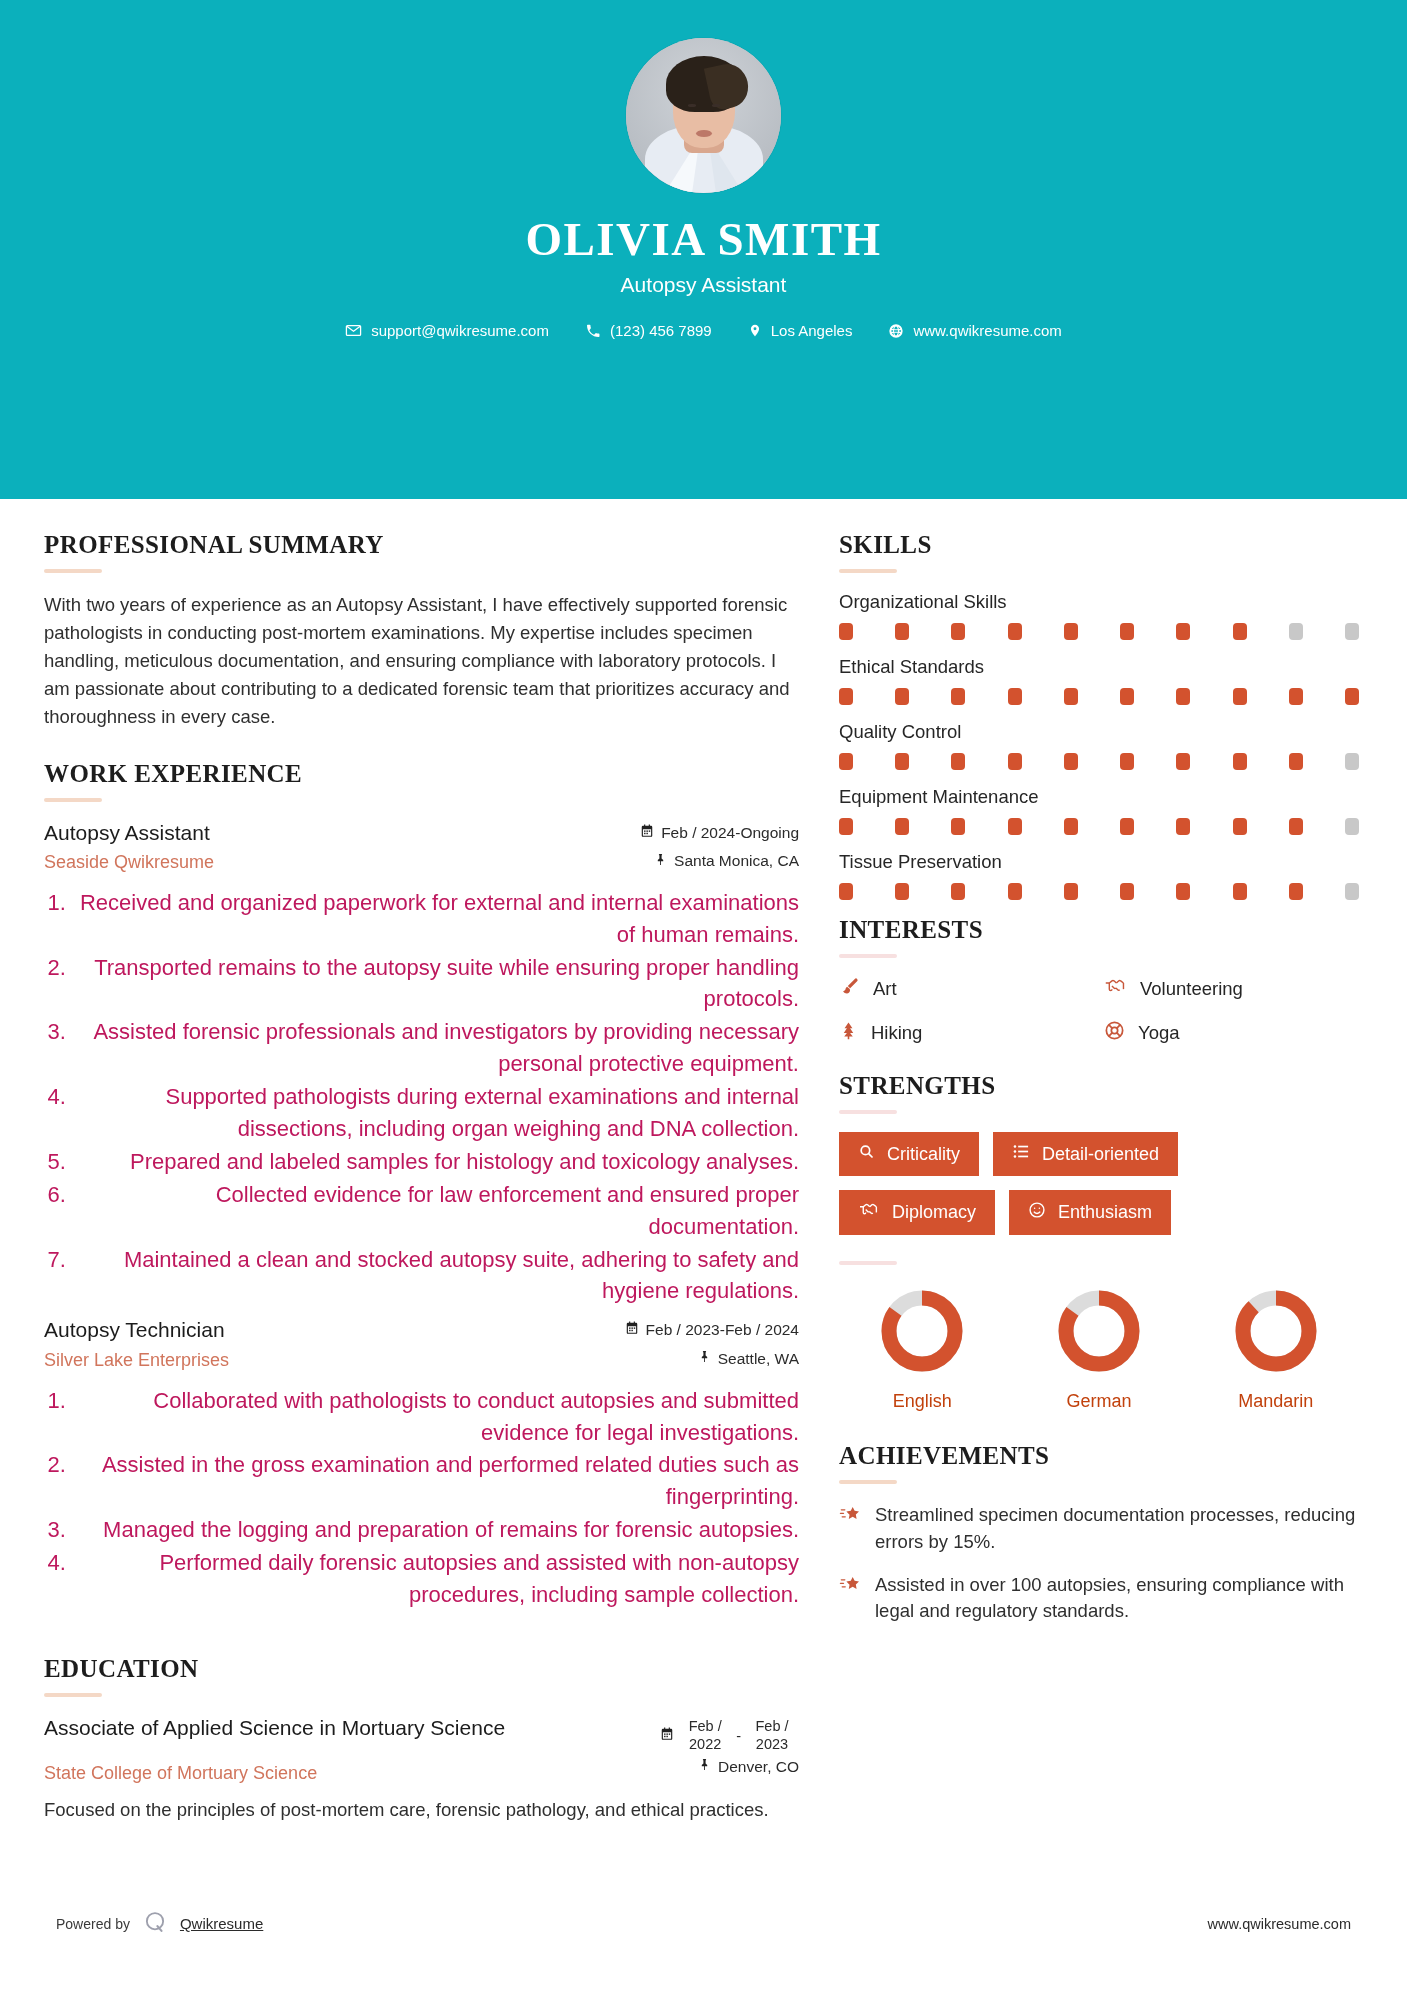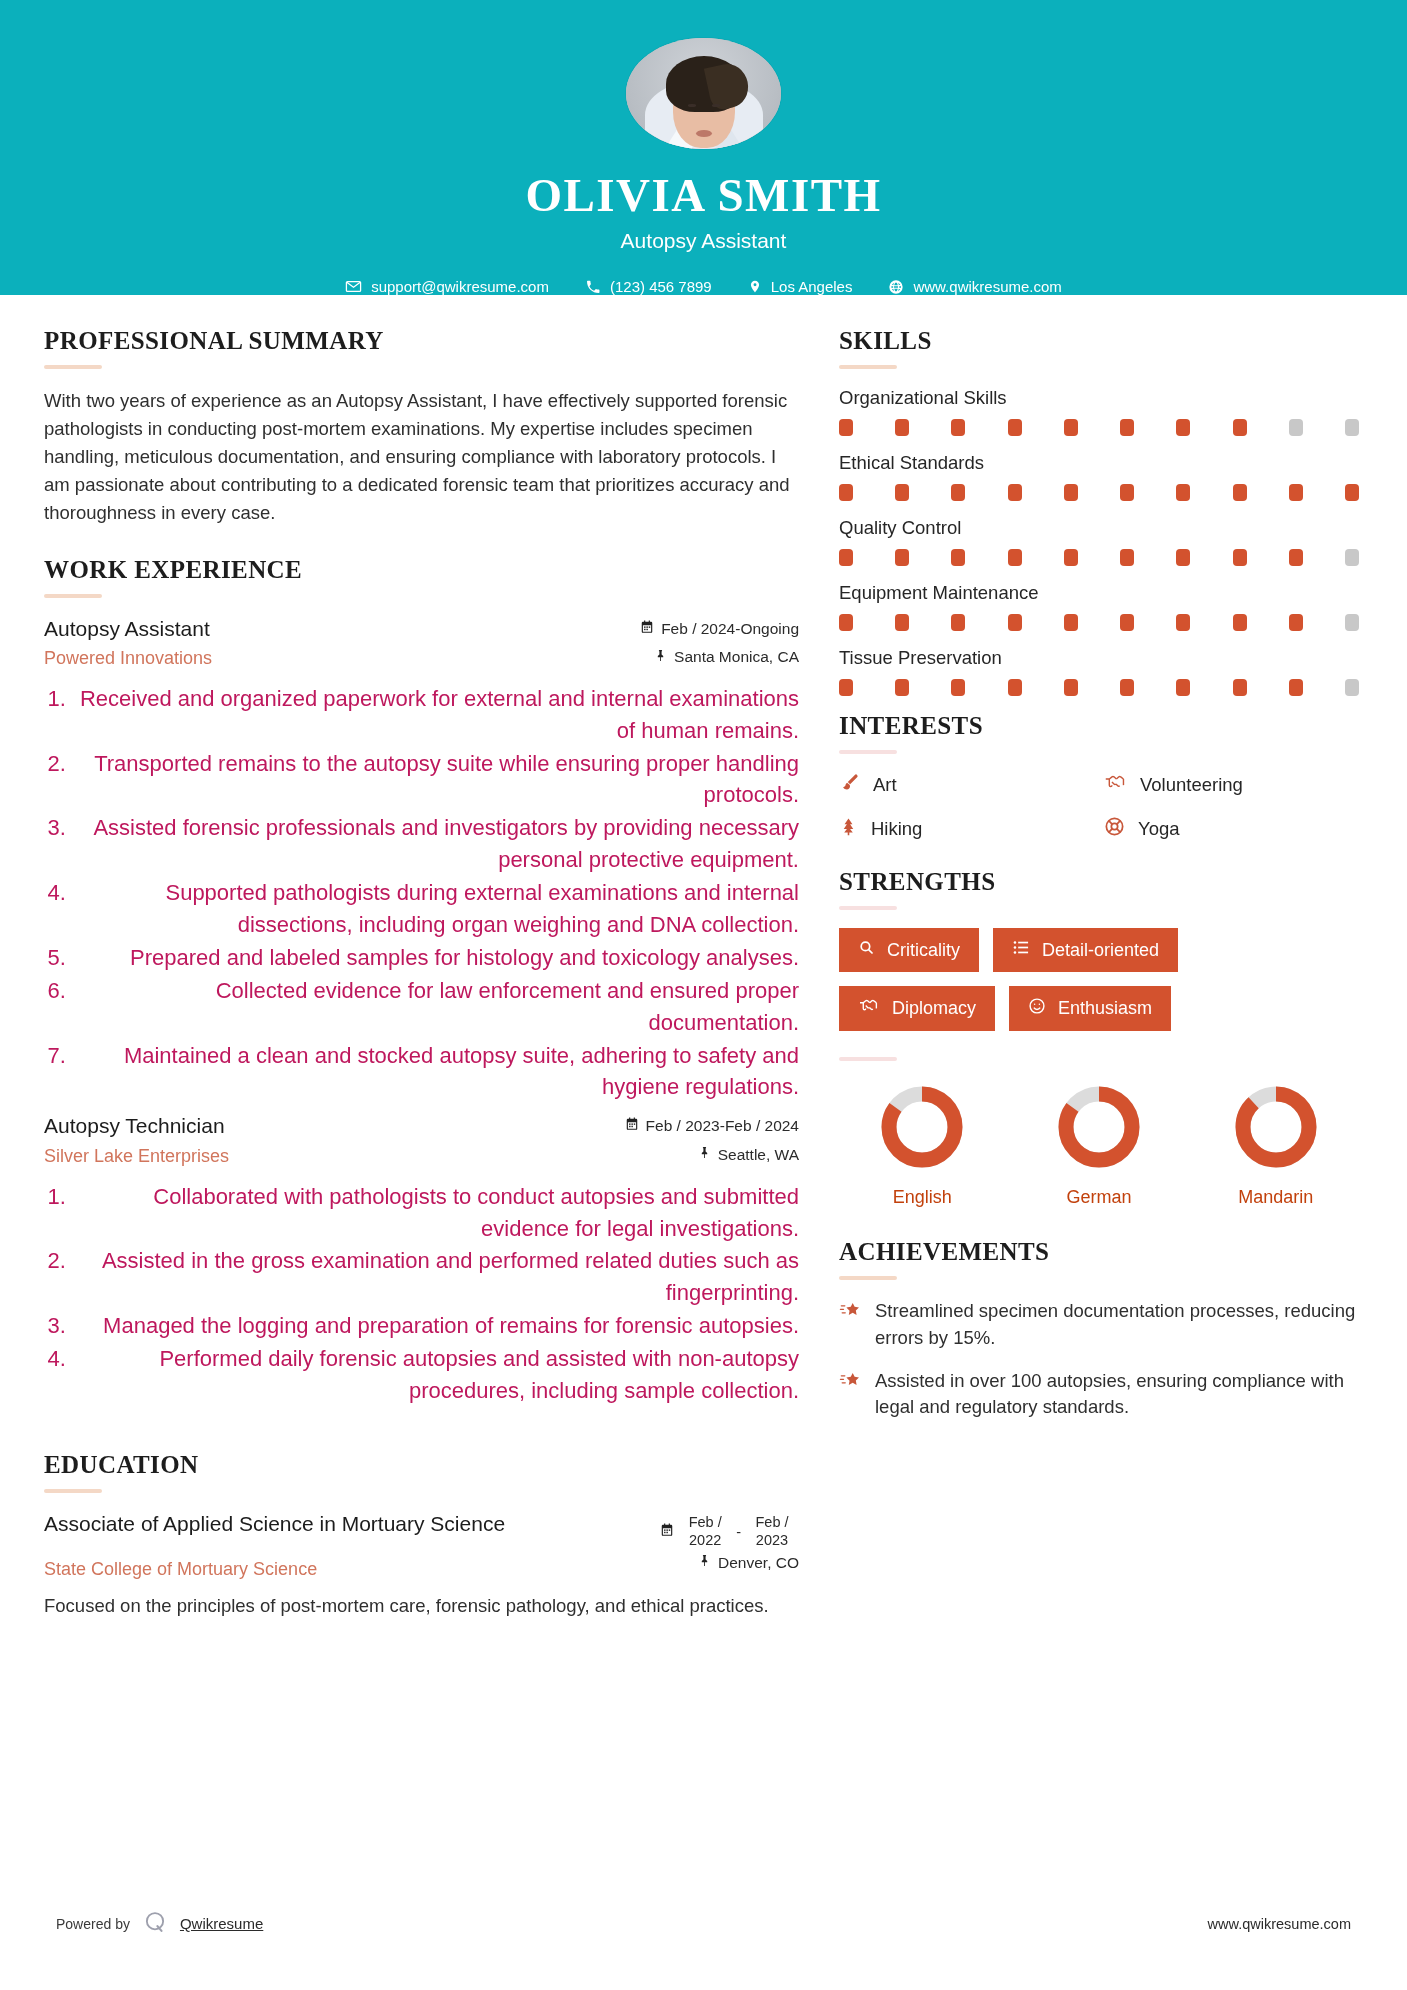--- a/index.html
+++ b/index.html
@@ -9,21 +9,21 @@
     height: 1990px;
     background: #ffffff;
     font-family: "Liberation Sans", sans-serif;
     color: #2b2b2b;
     overflow: hidden;
   }
 
   
   .header {
     background: #0BB0BC;
-    height: 295px;
+    height: 499px;
     width: 100%;
     display: flex;
     flex-direction: column;
     align-items: center;
     padding-top: 38px;
   }
   .avatar {
     width: 155px;
     height: 155px;
     border-radius: 50%;
@@ -343,21 +343,21 @@
     </div>
 
     <div style="margin-top:28px">
       <div class="sec-title">WORK EXPERIENCE</div>
       <div class="sec-rule"></div>
 
       <div class="job">
         <div class="job-head">
           <div class="job-left">
             <div class="job-role">Autopsy Assistant</div>
-            <div class="job-company">Powered Innovations</div>
+            <div class="job-company">Seaside Qwikresume</div>
           </div>
           <div class="job-right">
             <div class="meta-line">
               <span>
                 <svg width="14" height="14" viewBox="0 0 24 24" fill="#222">
                   <path d="M7 1v2H5a2 2 0 0 0-2 2v15a2 2 0 0 0 2 2h14a2 2 0 0 0 2-2V5a2 2 0 0 0-2-2h-2V1h-2v2H9V1H7zm12 8v11H5V9h14z"></path>
                   <rect x="7" y="11" width="2.5" height="2.5"></rect>
                     <rect x="11" y="11" width="2.5" height="2.5"></rect>
                   <rect x="15" y="11" width="2.5" height="2.5"></rect>
                     <rect x="7" y="15" width="2.5" height="2.5"></rect>

